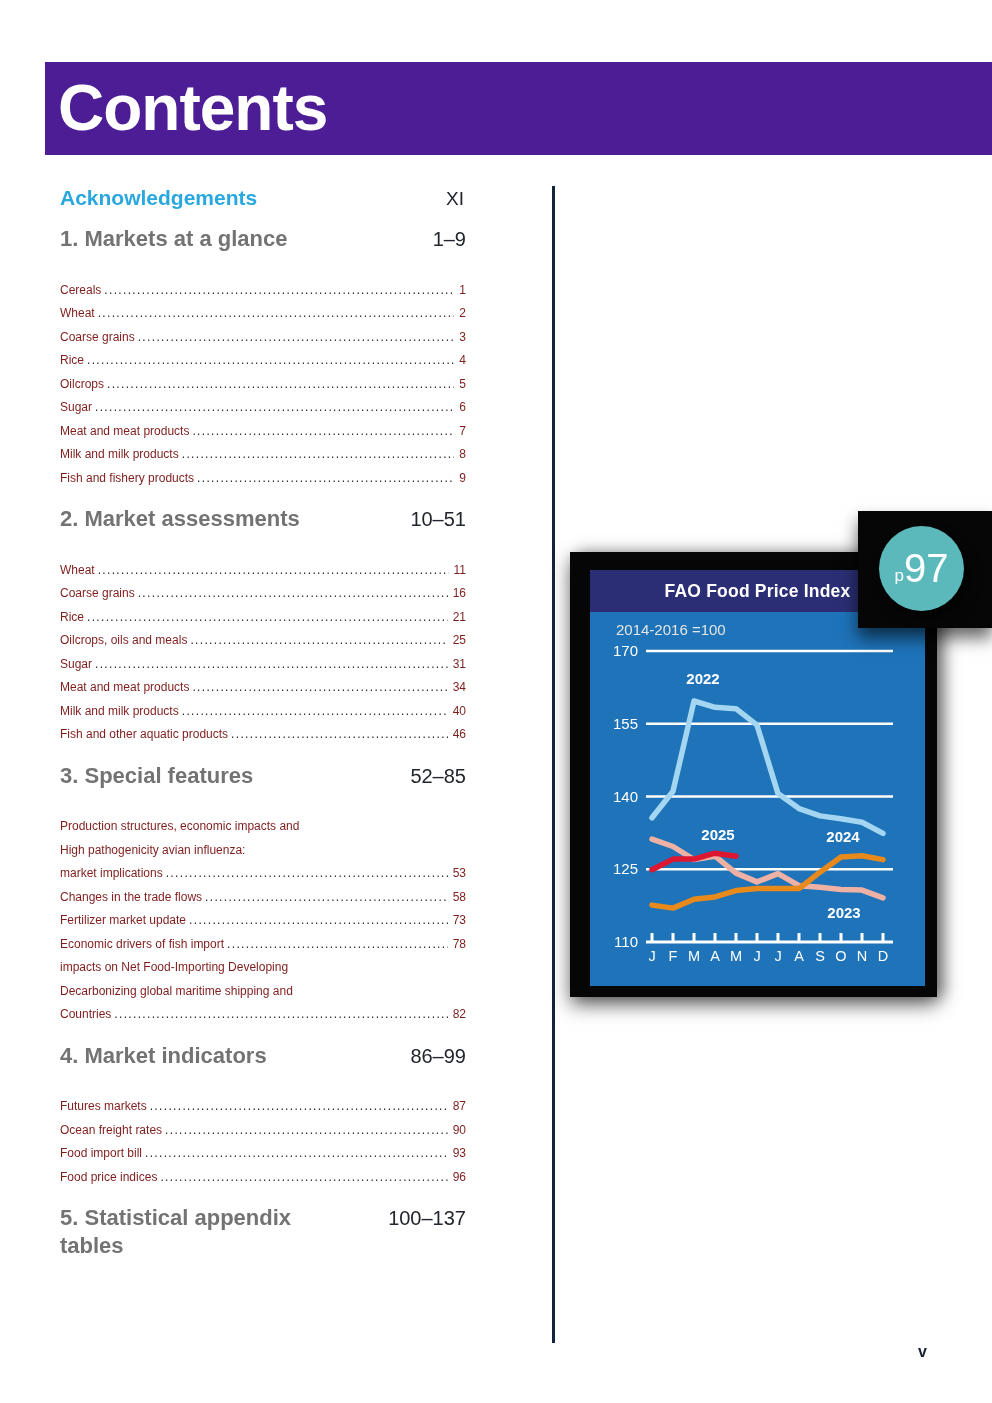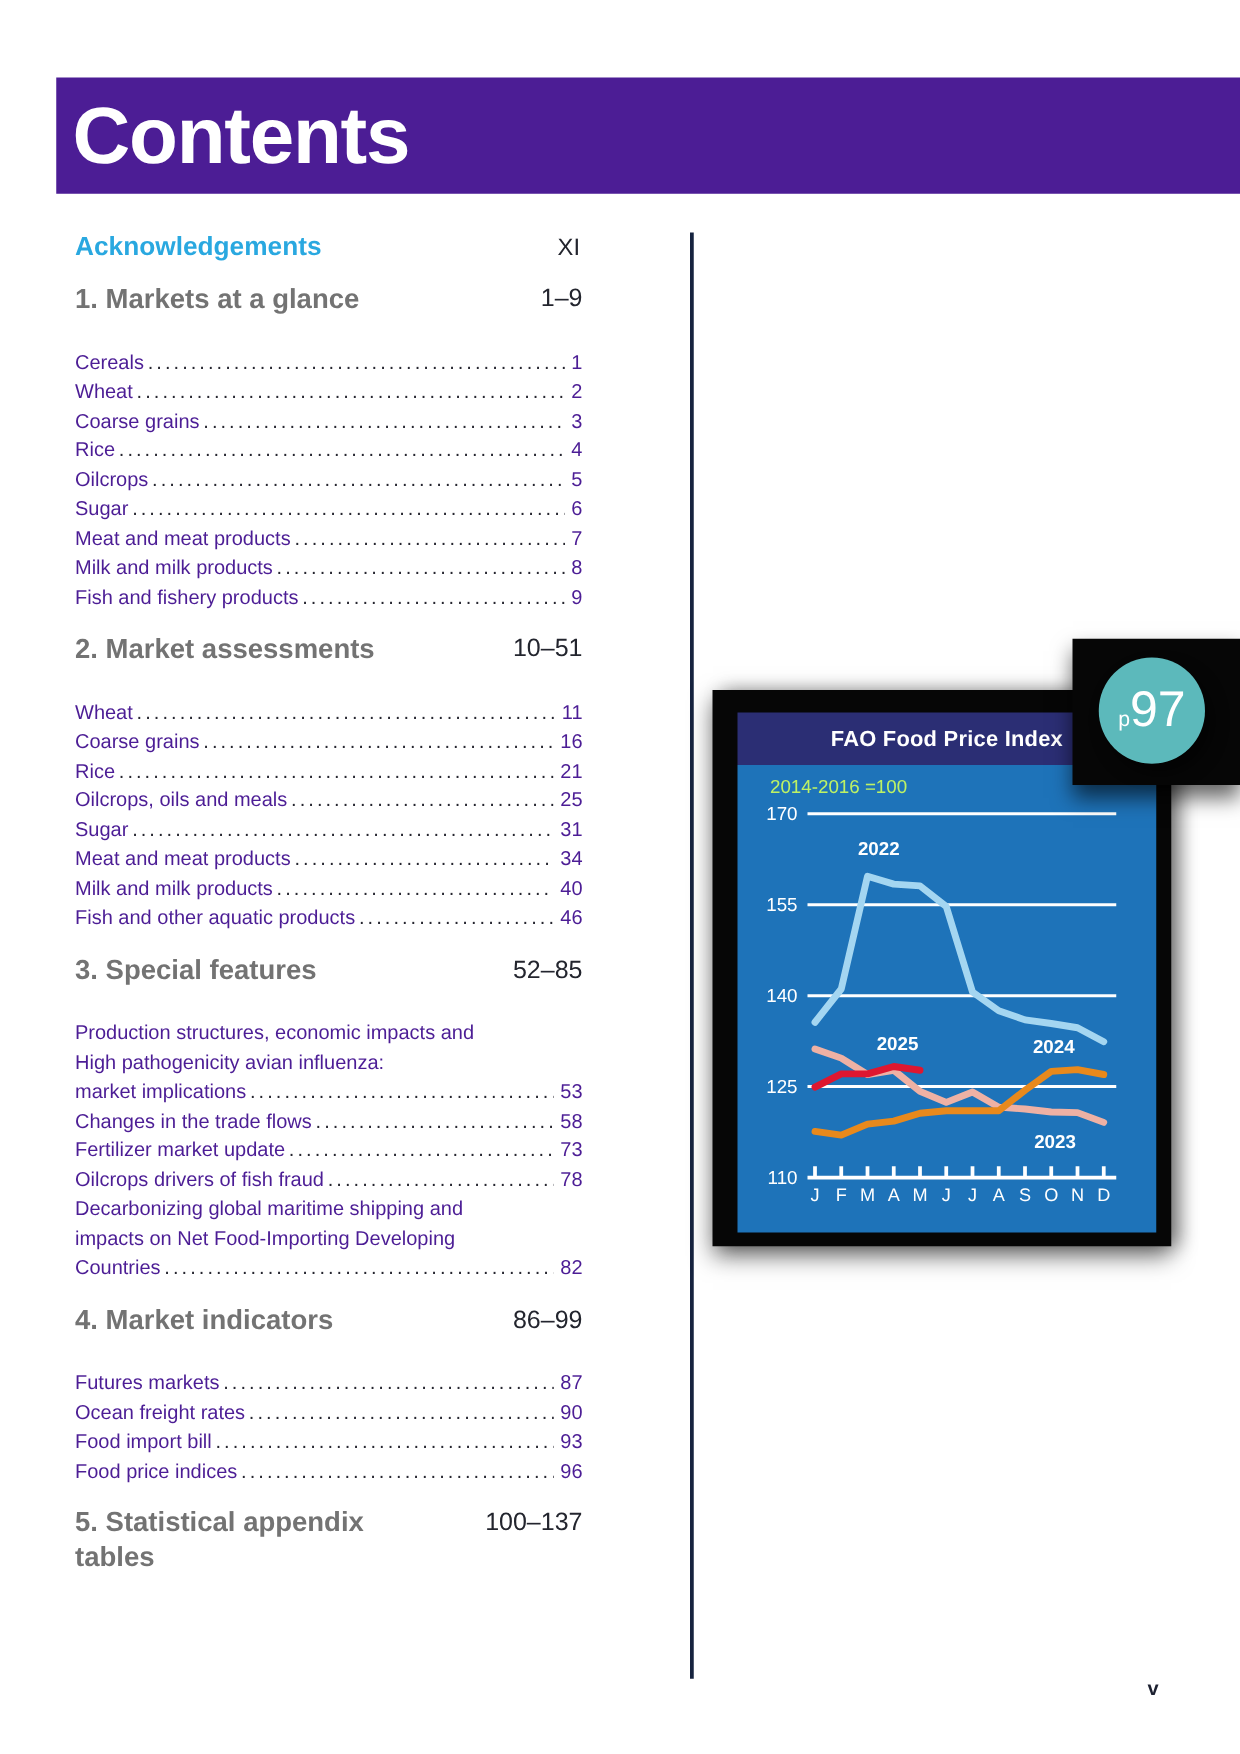--- a/index.html
+++ b/index.html
@@ -13,41 +13,41 @@
 
   
   .toc{position:absolute;left:60px;top:186px;width:406px;color:#24252e;}
   .fm-row{display:flex;justify-content:space-between;align-items:baseline;}
   .fm-label{color:#29a8e0;font-size:21px;font-weight:bold;}
   .fm-page{font-size:19px;color:#23252e;padding-right:2px;}
   .sec-heading{display:flex;justify-content:space-between;align-items:flex-start;margin-top:15px;}
   .sec-title{color:#737373;font-size:22px;font-weight:bold;line-height:1.25;}
   .sec-pages{font-size:20px;color:#23252e;margin-top:3px;white-space:nowrap;}
   .sec-items{margin:26px 0 14px 0;}
-  .toc-item{font-size:16px;line-height:23.5px;color:#4c1d95;}
+  .toc-item{font-size:12px;line-height:23.5px;color:#7f1d1d;}
   .toc-line{display:block;}
   .toc-row{display:flex;align-items:baseline;}
   .toc-row .lbl{white-space:nowrap;}
   .leader{flex:1;overflow:hidden;white-space:nowrap;margin:0 5px 0 3px;color:#262630;}
   .leader::after{content:". . . . . . . . . . . . . . . . . . . . . . . . . . . . . . . . . . . . . . . . . . . . . . . . . . . . . . . . . . . . . . . . . . . . . . . . . . . . . . . .";
                  letter-spacing:-1px;}
   .pg{white-space:nowrap;}
 
   
   .divider{position:absolute;left:552px;top:186px;width:3px;height:1157px;background:#16233f;}
 
   
   .chart-frame{position:absolute;left:570px;top:552px;width:367px;height:445px;background:#060606;
                box-shadow:0 8px 18px rgba(0,0,0,.55), 8px 0 14px rgba(0,0,0,.35);
                padding:0;box-sizing:border-box;}
   .chart-card{position:absolute;left:20px;top:18px;width:335px;height:416px;}
   .chart-header{height:42px;background:#2b2e74;color:#ffffff;display:flex;align-items:center;
                 justify-content:center;font-size:17.5px;font-weight:bold;letter-spacing:.2px;}
   .chart-body{position:relative;height:374px;background:#1e73b9;}
-  .chart-subtitle{position:absolute;left:26px;top:9px;color:#bef264;font-size:15px;}
+  .chart-subtitle{position:absolute;left:26px;top:9px;color:#e5e5e5;font-size:15px;}
   .chart-body svg{position:absolute;left:0;top:0;}
 
   
   .badge-box{position:absolute;left:858px;top:511px;width:134px;height:117px;background:#060606;
              box-shadow:0 10px 16px rgba(0,0,0,.6);}
   .badge-circle{position:absolute;left:21px;top:15px;width:85px;height:85px;border-radius:50%;
                 background:#5cb9bb;box-shadow:6px 8px 12px rgba(0,0,0,.55);
                 display:flex;align-items:baseline;justify-content:center;color:#ffffff;}
   .badge-p{font-size:17px;align-self:center;margin-top:14px;}
   .badge-num{font-size:40px;font-weight:300;line-height:85px;}
@@ -224,28 +224,28 @@
           </div>
           <div class="toc-item">
             <span class="toc-row">
               <span class="lbl">Fertilizer market update</span>
               <span class="leader"></span>
               <span class="pg">73</span>
             </span>
           </div>
           <div class="toc-item">
             <span class="toc-row">
-              <span class="lbl">Oilcrops drivers of fish fraud</span>
+              <span class="lbl">Economic drivers of fish import</span>
               <span class="leader"></span>
               <span class="pg">78</span>
             </span>
           </div>
           <div class="toc-item">
+            <span class="toc-line">impacts on Net Food-Importing Developing</span>
             <span class="toc-line">Decarbonizing global maritime shipping and</span>
-            <span class="toc-line">impacts on Net Food-Importing Developing</span>
             <span class="toc-row">
               <span class="lbl">Countries</span>
               <span class="leader"></span>
               <span class="pg">82</span>
             </span>
           </div>
         </div>
         <div class="sec-heading">
           <span class="sec-title">4. Market indicators</span>
           <span class="sec-pages">86–99</span>

